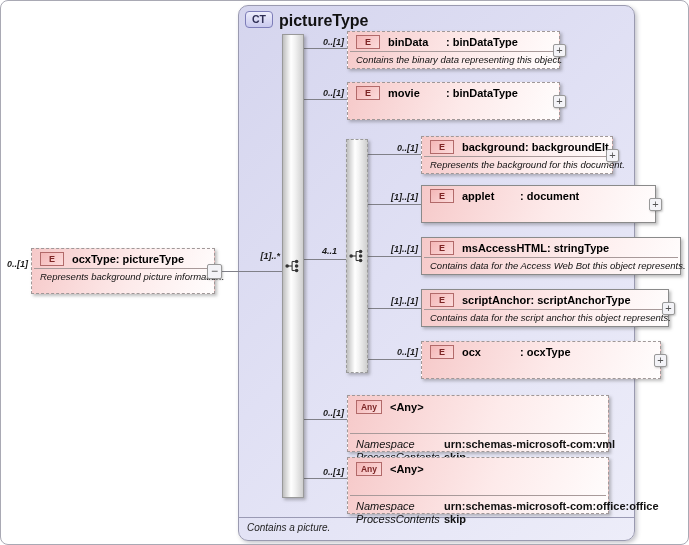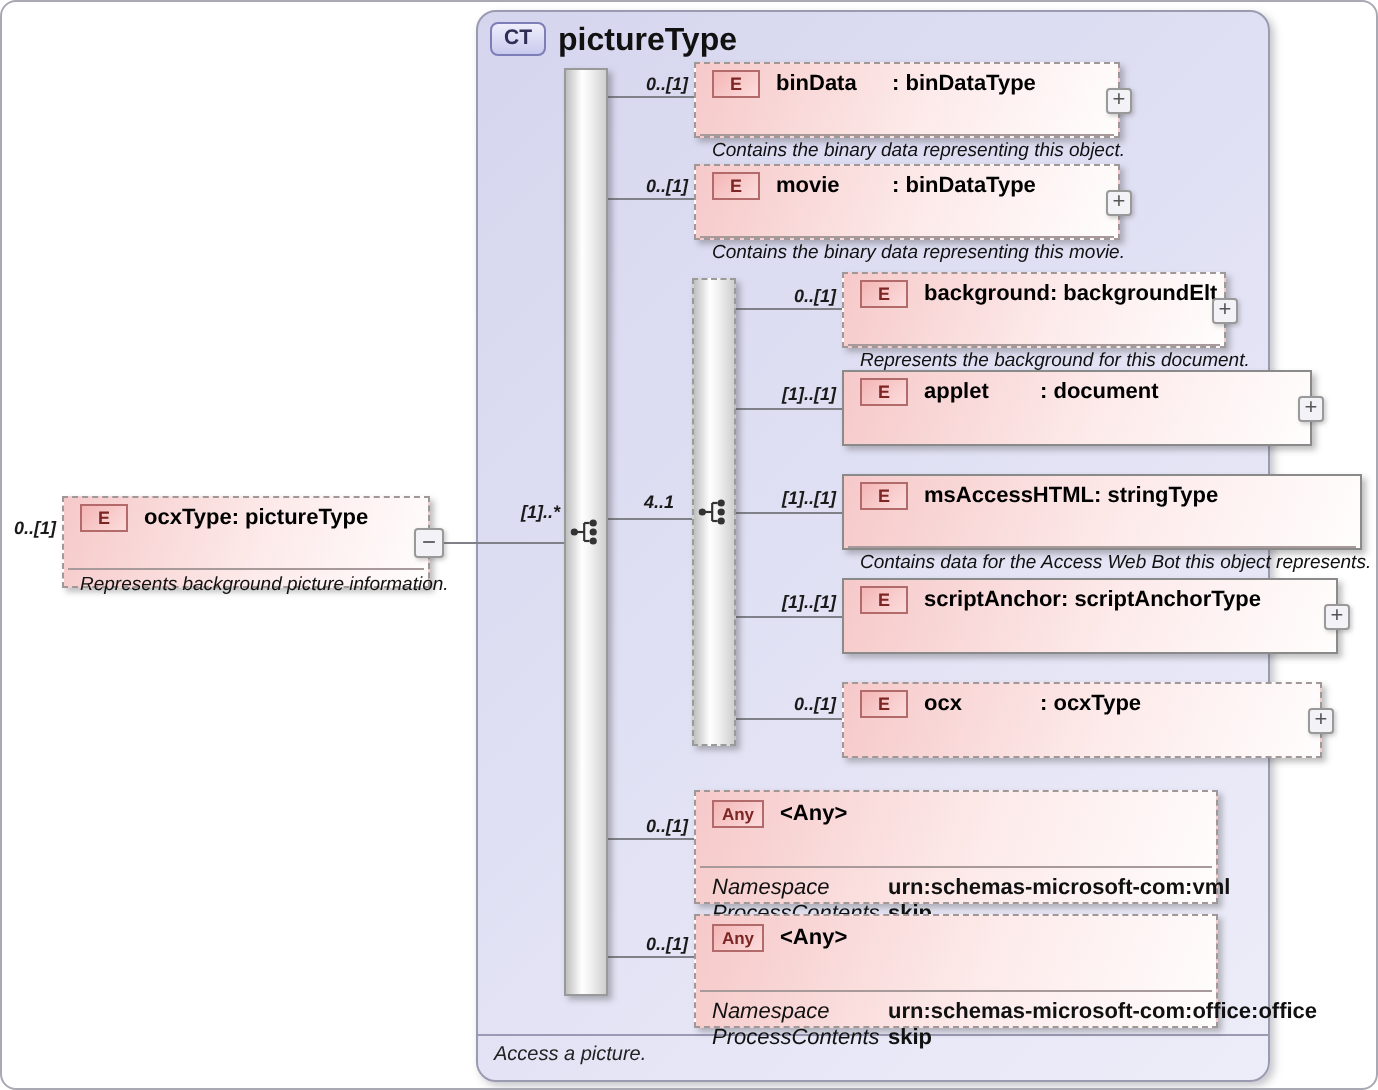--- a/index.html
+++ b/index.html
@@ -34,21 +34,21 @@
       background:linear-gradient(110deg,#f6c9c9 0%,#fdeaea 55%,#fffdfd 100%);
       box-shadow:2px 2px 3px rgba(70,70,70,.35);z-index:4;}
   .ebox.dashed{border:1px dashed #a09898;}
   .trow{display:flex;align-items:center;height:19px;padding-left:8px;}
   .badge{width:22px;height:12px;line-height:12px;text-align:center;font-size:9px;font-weight:bold;color:#7c2525;
       border:1px solid #b26a6a;background:linear-gradient(135deg,#f4b6b6,#fcdcdc);margin-right:8px;flex-shrink:0;}
   .badge.any{width:24px;font-size:8.5px;}
   .ename{font-size:11px;font-weight:bold;color:#000;min-width:58px;white-space:nowrap;}
   .ename.narrow{min-width:36px;}
   .etype{font-size:11px;font-weight:bold;color:#000;white-space:nowrap;}
-  .annot{border-top:1px solid #a89a9a;margin:16px 2px;padding:2px 5px 0 6px;font-style:italic;font-size:9.5px;color:#111;white-space:nowrap;}
+  .annot{border-top:1px solid #a89a9a;margin:0 2px;padding:2px 5px 0 6px;font-style:italic;font-size:9.5px;color:#111;white-space:nowrap;}
   .wrows{border-top:1px solid #a89a9a;margin:16px 2px;padding:4px 5px 0 6px;font-size:11px;color:#111;}
   .wrow{display:flex;line-height:13px;}
   .wlabel{font-style:italic;width:88px;flex-shrink:0;}
   .wvalue{font-weight:bold;white-space:nowrap;}
   .wtitle{font-size:11px;font-weight:bold;color:#000;}
 
   
   .pbtn{position:absolute;right:-7px;top:12px;width:13px;height:13px;box-sizing:border-box;border:1px solid #999;
       border-radius:2px;background:#f3f3f7;color:#555;font-size:11px;line-height:10px;text-align:center;
       box-shadow:1px 1px 2px rgba(80,80,80,.3);z-index:5;cursor:pointer;}
@@ -57,21 +57,21 @@
       box-shadow:1px 1px 2px rgba(80,80,80,.3);z-index:5;cursor:pointer;}
 </style>
 </head>
 <body>
 
 <div class="canvas">
 
   <div class="ct">
     <span class="ctbadge">CT</span>
     <span class="cttitle">pictureType</span>
-    <div class="ctfooter">Access a picture.</div>
+    <div class="ctfooter">Contains a picture.</div>
   </div>
 
   <div class="hline" style="left:214px;top:270px;width:67px;"></div>
   <div class="hline" style="left:303px;top:47px;width:43px;"></div>
   <div class="hline" style="left:303px;top:98px;width:43px;"></div>
   <div class="hline" style="left:303px;top:258px;width:42px;"></div>
   <div class="hline" style="left:303px;top:418px;width:43px;"></div>
   <div class="hline" style="left:303px;top:477px;width:43px;"></div>
   <div class="hline" style="left:367px;top:153px;width:53px;"></div>
   <div class="hline" style="left:367px;top:203px;width:53px;"></div>
@@ -137,21 +137,20 @@
     <div class="annot">Contains the binary data representing this object.</div>
     <div class="pbtn">+</div>
   </div>
 
   <div class="ebox dashed" style="left:346px;top:81px;width:213px;height:38px;">
     <div class="trow">
       <span class="badge">E</span>
       <span class="ename">movie</span>
       <span class="etype">: binDataType</span>
     </div>
-    <div class="annot">Contains the binary data representing this movie.</div>
     <div class="pbtn">+</div>
   </div>
 
   <div class="ebox dashed" style="left:420px;top:135px;width:192px;height:38px;">
     <div class="trow">
       <span class="badge">E</span>
       <span class="ename narrow">background</span>
       <span class="etype">: backgroundElt</span>
     </div>
     <div class="annot">Represents the background for this document.</div>
@@ -175,20 +174,21 @@
     </div>
     <div class="annot">Contains data for the Access Web Bot this object represents.</div>
   </div>
 
   <div class="ebox" style="left:420px;top:288px;width:248px;height:38px;">
     <div class="trow">
       <span class="badge">E</span>
       <span class="ename narrow">scriptAnchor</span>
       <span class="etype">: scriptAnchorType</span>
     </div>
+    <div class="annot">Contains data for the script anchor this object represents.</div>
     <div class="pbtn">+</div>
   </div>
 
   <div class="ebox dashed" style="left:420px;top:340px;width:240px;height:38px;">
     <div class="trow">
       <span class="badge">E</span>
       <span class="ename">ocx</span>
       <span class="etype">: ocxType</span>
     </div>
     <div class="pbtn">+</div>

